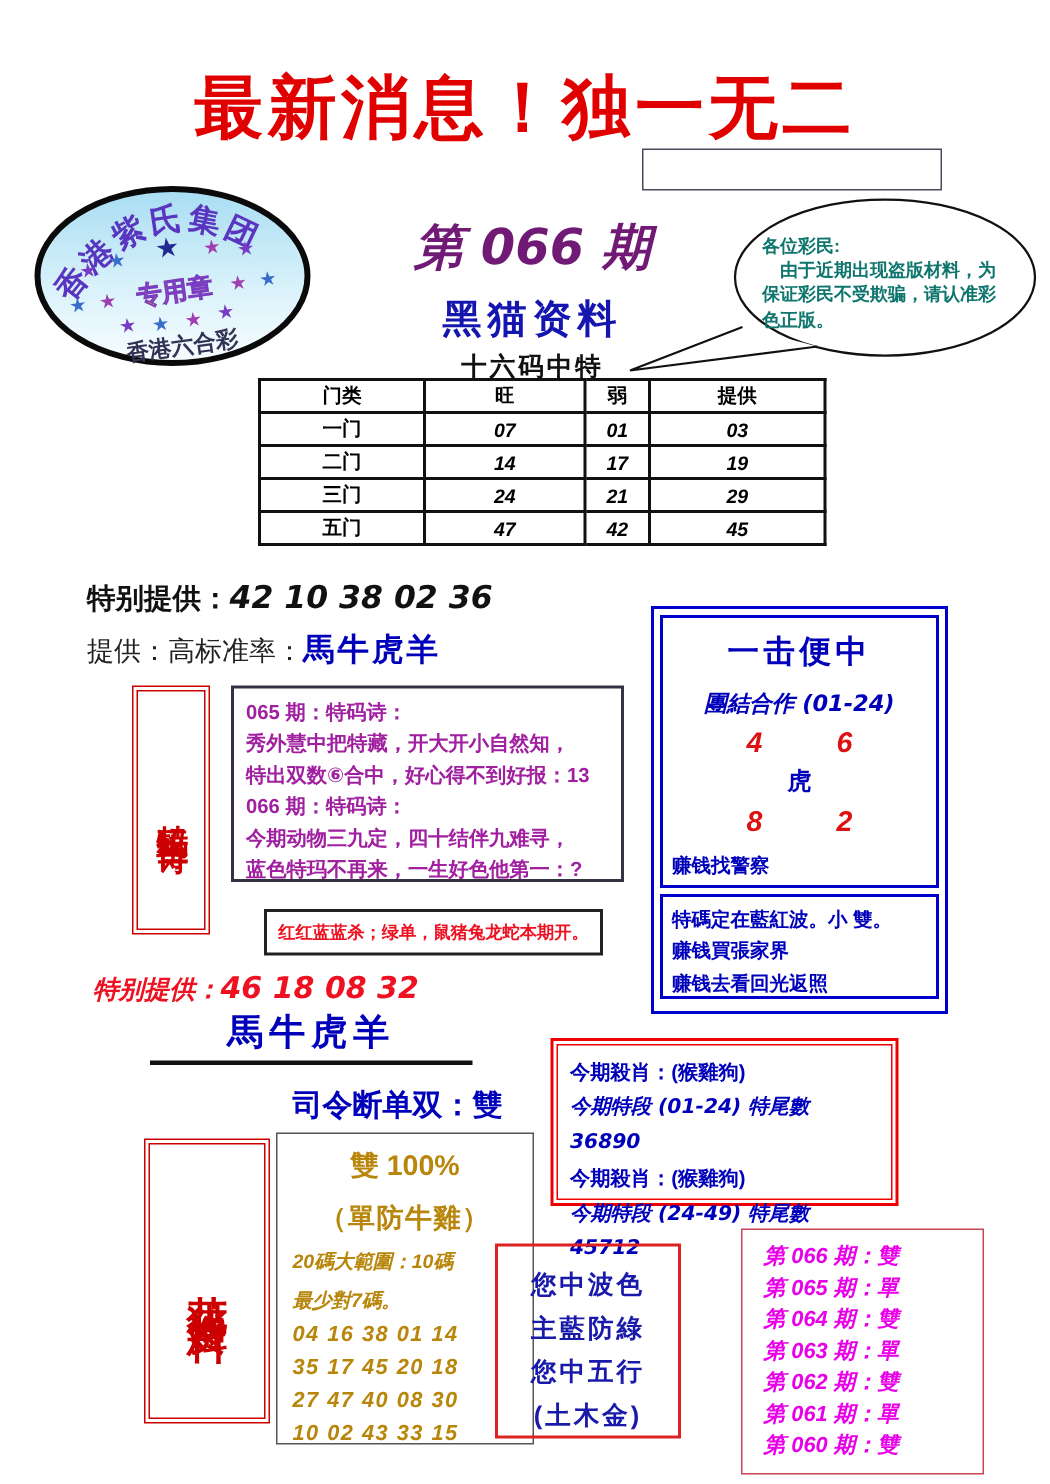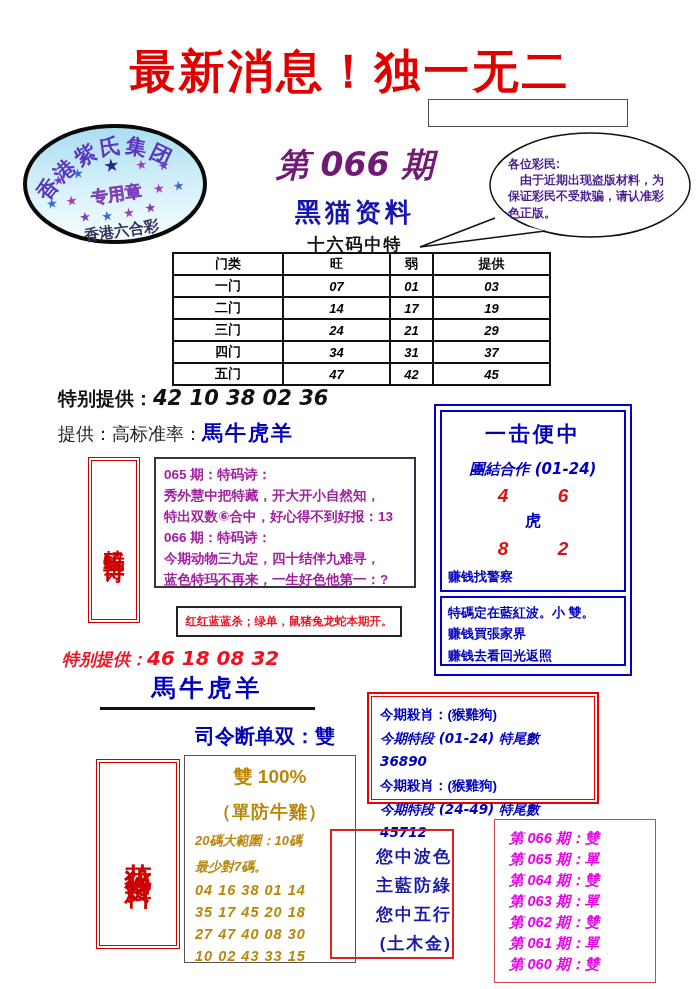--- a/index.html
+++ b/index.html
@@ -10,21 +10,21 @@
   
   .main-title{left:0;right:0;top:26px;text-align:center;color:#e00000;font-size:46px;
               font-weight:bold;letter-spacing:3px;z-index:3;}
   .title-frame{left:428px;top:84px;width:198px;height:26px;border:1px solid #4a4a5a;z-index:1;}
   
   .issue{left:250px;top:128px;width:210px;text-align:center;color:#701a75;font-size:33px;font-weight:bold;}
   .source{left:250px;top:180px;width:210px;text-align:center;color:#1515b0;font-size:26px;font-weight:bold;letter-spacing:4px;}
   .tbl-title{left:250px;top:218px;width:210px;text-align:center;color:#111;font-size:17px;font-weight:bold;letter-spacing:2px;}
   
   .bubble-svg{left:395px;top:115px;width:305px;height:125px;z-index:2;}
-  .bubble-text{left:508px;top:141px;width:162px;color:#4c1d95;font-size:12px;font-weight:bold;line-height:1.35;z-index:4;}
+  .bubble-text{left:508px;top:141px;width:162px;color:#0f766e;font-size:12px;font-weight:bold;line-height:1.35;z-index:4;}
   
   .code-table{left:172px;top:237px;border-collapse:collapse;border-radius:27px;}
   .code-table th,.code-table td{border:2px solid #111;height:20px;text-align:center;padding:0 2px;}
   .code-table th{font-size:13px;font-weight:bold;}
   .code-table td.cat{font-size:13px;font-weight:bold;}
   .code-table td.num{font-size:13px;font-weight:bold;font-style:italic;}
   
   .offer1{left:58px;top:371px;color:#111;font-size:19px;font-weight:bold;}
   .offer1 .nums{font-size:21px;}
   .provide{left:58px;top:404px;color:#222;font-size:18px;}
@@ -63,21 +63,21 @@
   .range-box{left:184px;top:740px;width:172px;height:208px;border:1px solid #555;box-sizing:border-box;
              padding:8px 10px;color:#b8860b;font-weight:bold;}
   .range-box .headline{font-size:19px;text-align:center;}
   .range-box .subline{font-size:18px;text-align:center;margin-top:10px;letter-spacing:1px;}
   .range-box .small{font-size:13px;margin-top:8px;font-style:italic;}
   .range-box .numline{font-size:14.5px;margin-top:6px;font-style:italic;letter-spacing:1px;}
   .huamao-box{left:96px;top:744px;width:76px;height:182px;}
   .huamao-box .vtext{writing-mode:vertical-rl;text-orientation:upright;color:#cc0000;font-size:27px;
                      font-weight:bold;letter-spacing:6px;}
   .wave-box{left:330px;top:814px;width:124px;height:130px;border:2px solid #dd2222;box-sizing:border-box;
-            color:#1a1aaa;font-size:17px;font-weight:bold;text-align:right;padding-top:8px;}
+            color:#1a1aaa;font-size:17px;font-weight:bold;text-align:center;padding-top:8px;}
   .wave-box div{margin-top:6px;letter-spacing:2px;}
   .history-box{left:494px;top:804px;width:162px;height:164px;border:1px solid #cc4455;box-sizing:border-box;
                padding:8px 0 0 14px;color:#e800e8;font-size:14.5px;font-weight:bold;font-style:italic;line-height:1.45;}
 </style>
 </head>
 <body>
 
 <div id="canvas">
 
   <div class="abs title-frame"></div>
@@ -154,26 +154,20 @@
       <td class="num">17</td>
       <td class="num">19</td>
     </tr>
     <tr>
       <td class="cat">三门</td>
       <td class="num">24</td>
       <td class="num">21</td>
       <td class="num">29</td>
     </tr>
     <tr>
-      <td class="cat">四门</td>
-      <td class="num">34</td>
-      <td class="num">31</td>
-      <td class="num">37</td>
-    </tr>
-    <tr>
       <td class="cat">五门</td>
       <td class="num">47</td>
       <td class="num">42</td>
       <td class="num">45</td>
     </tr>
   </tbody>
     </table>
 
   <div class="abs offer1">
     <span>特别提供：</span><span class="nums hand">42 10 38 02 36</span>

